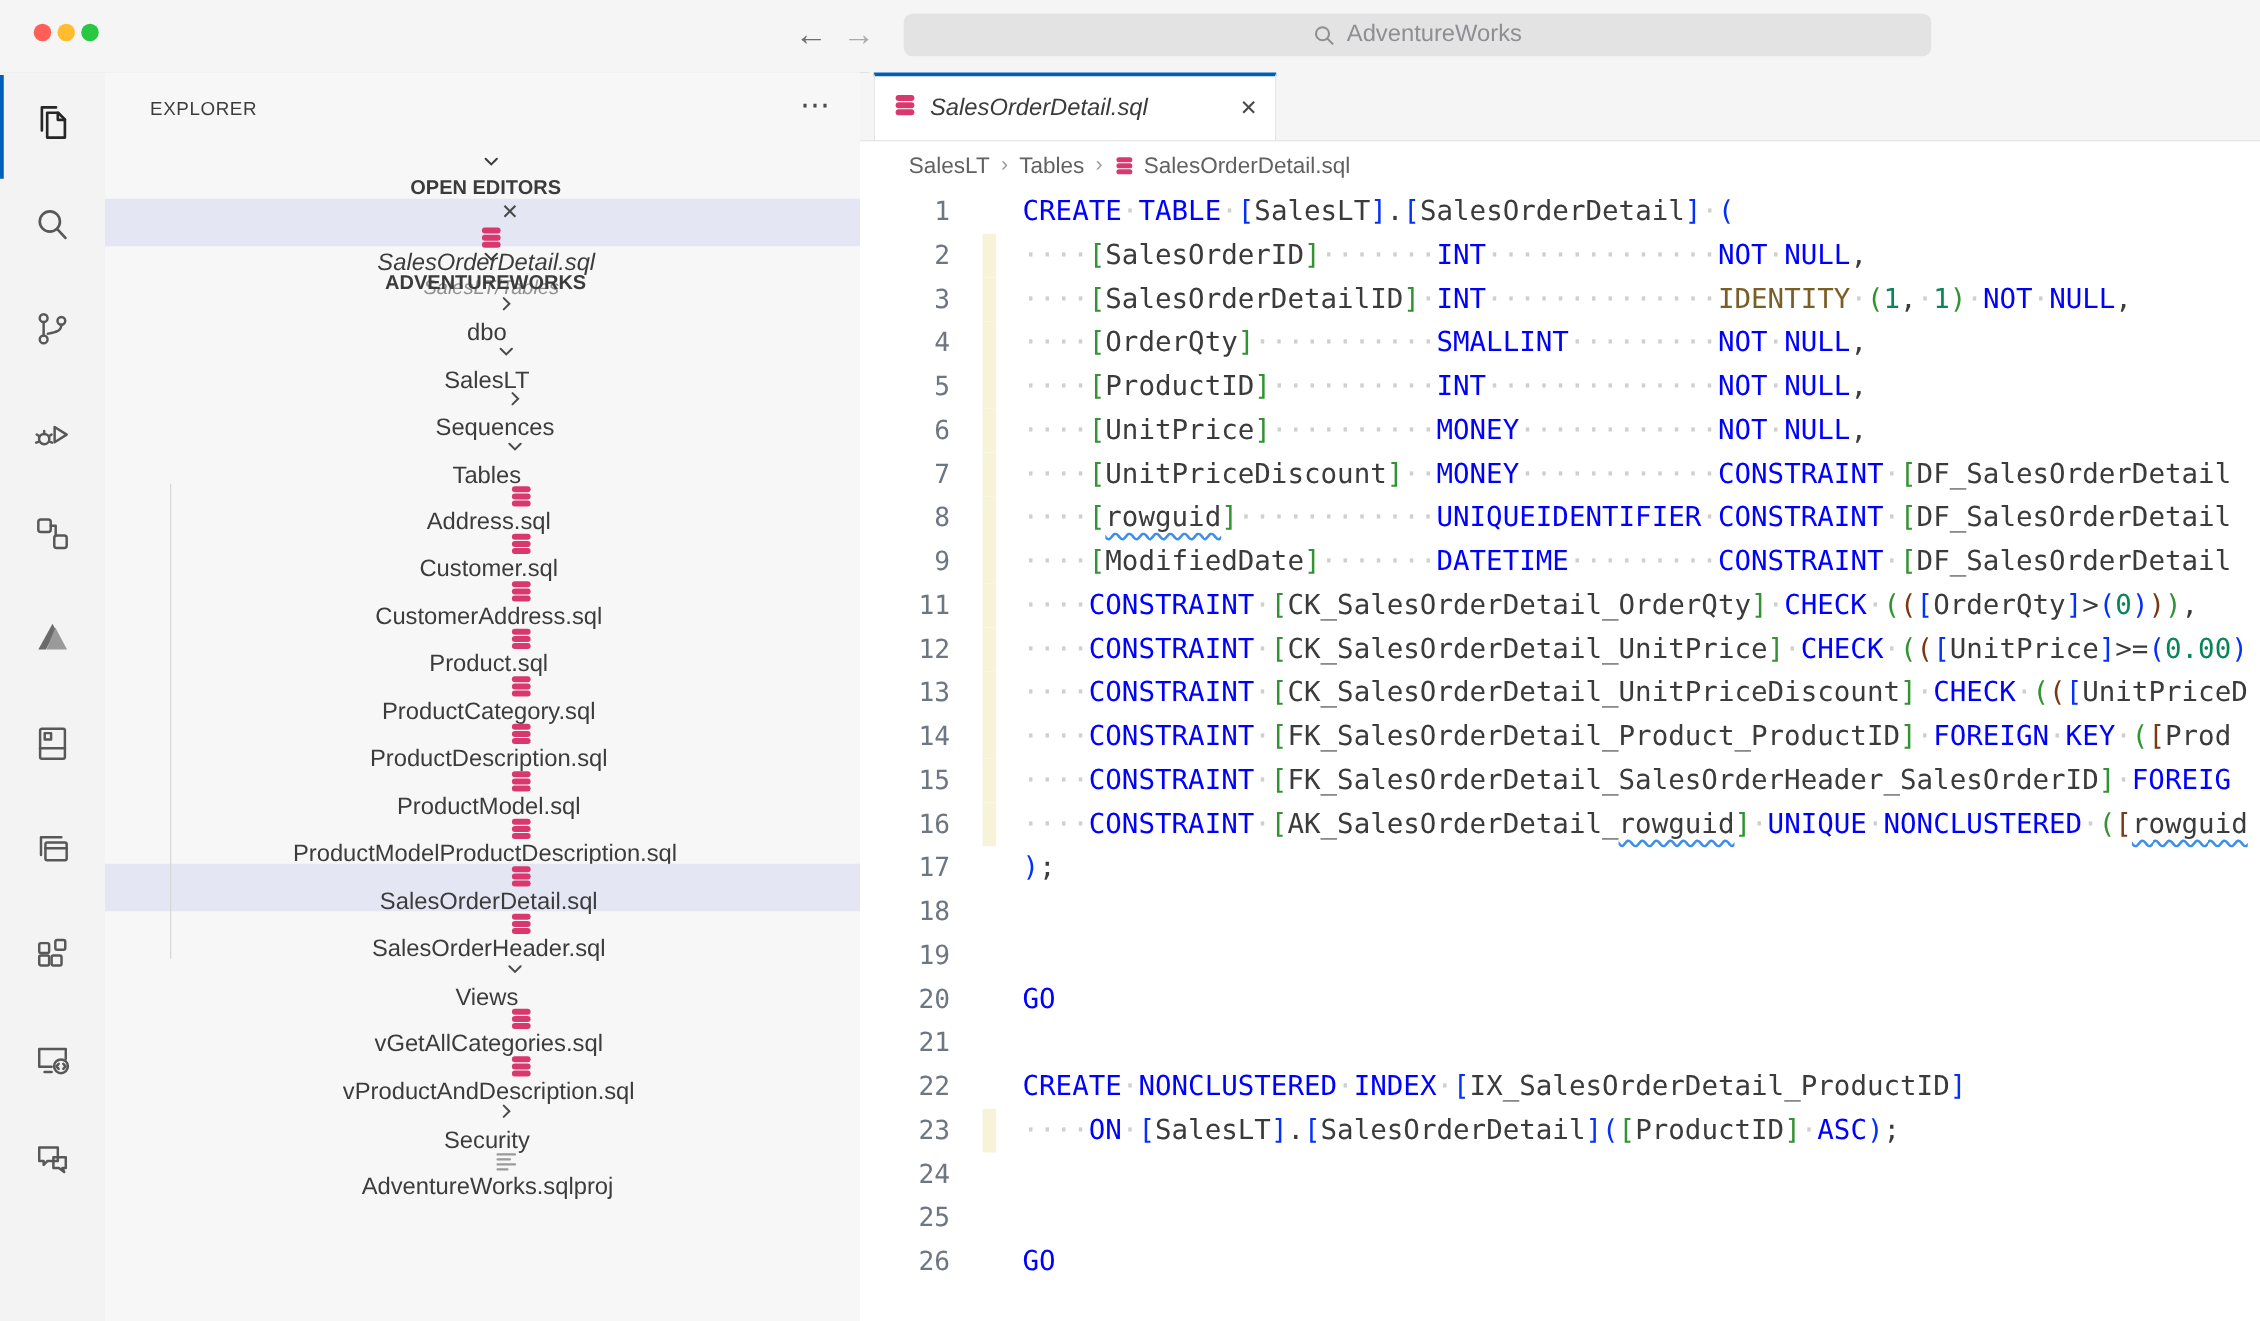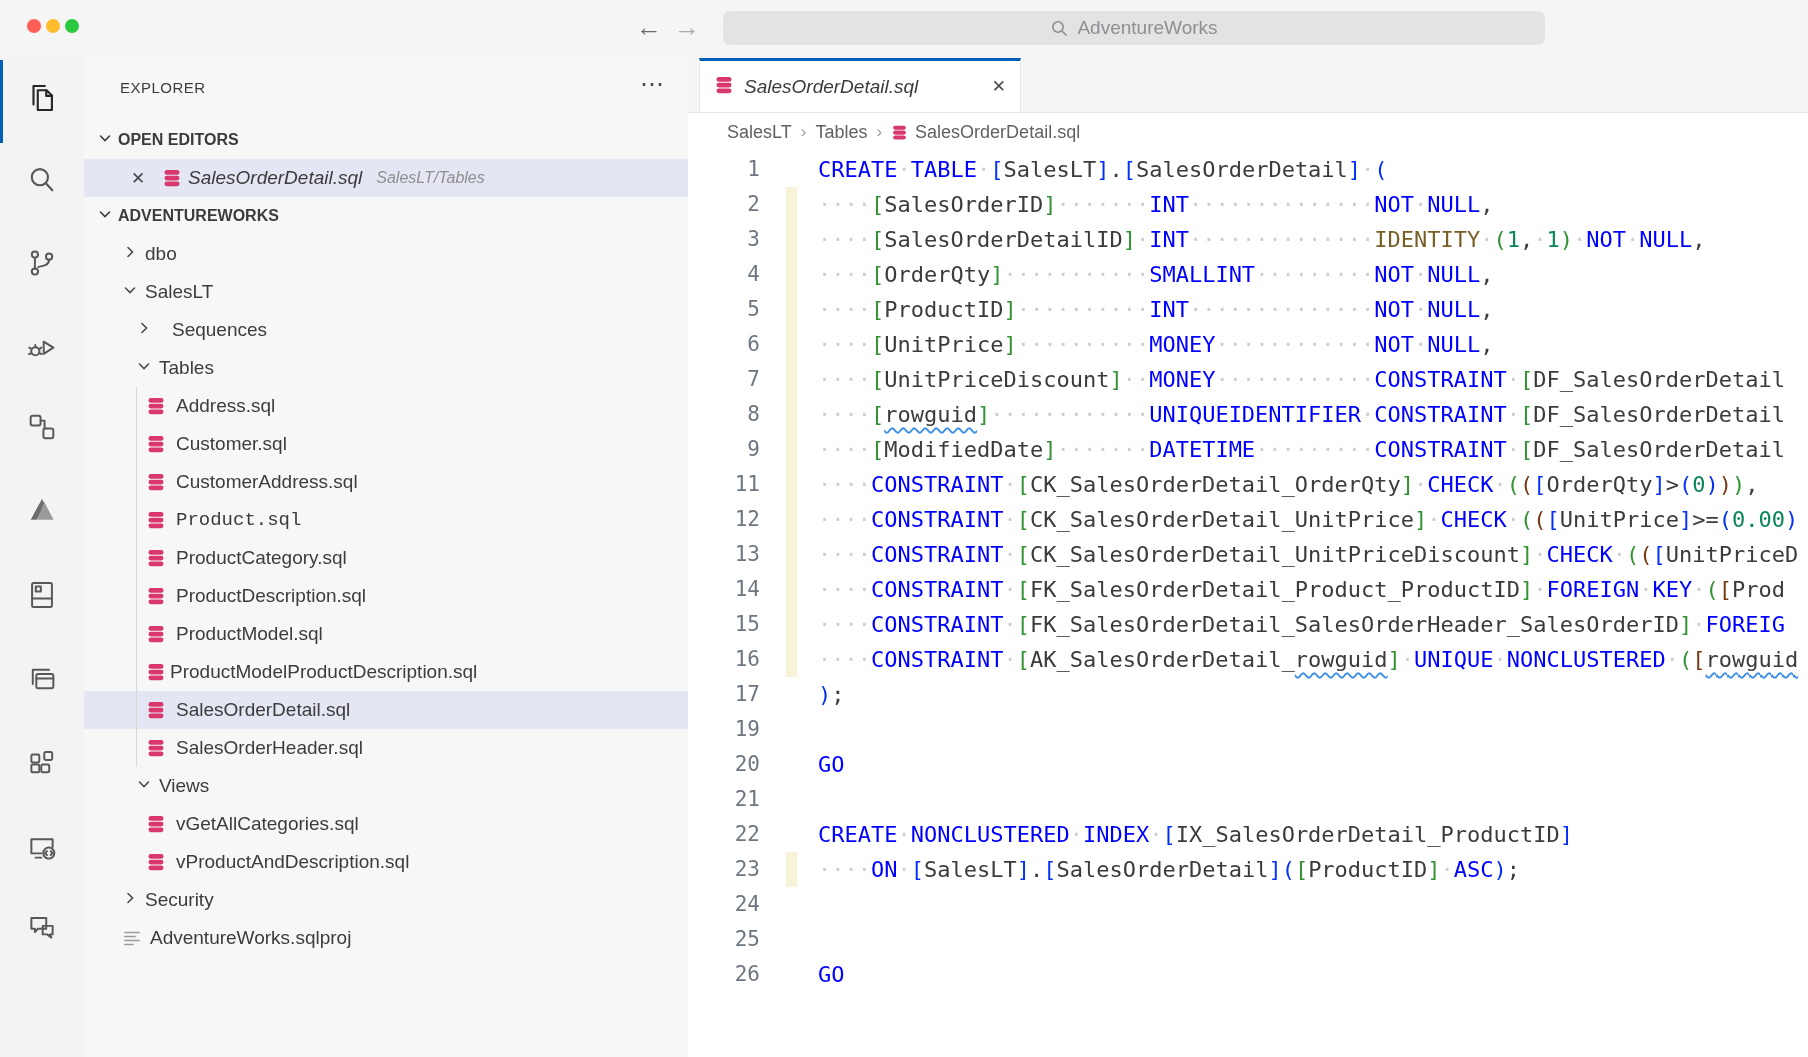--- a/index.html
+++ b/index.html
@@ -20,21 +20,21 @@
   
   .activitybar{position:absolute;left:0;top:58px;width:84px;bottom:0;background:#f4f3f4;border-right:1px solid #e3e2e3;}
   .abitem{position:absolute;left:25px;width:34px;height:34px;cursor:pointer;}
   .abactive-bar{position:absolute;left:0;top:2px;width:3px;height:83px;background:#005fb8;}
   .abitem svg{width:34px;height:34px;}
   
   .sidebar{position:absolute;left:84px;top:58px;width:604px;bottom:0;background:#f8f7f8;border-right:7px solid #404040;}
   .sb-header{position:absolute;left:0;top:18px;width:100%;height:28px;}
   .sb-title{position:absolute;left:36px;top:3px;font-size:15px;letter-spacing:.5px;color:#3c3c3c;}
   .sb-more{position:absolute;right:22px;top:-6px;font-size:24px;color:#4a4a4a;letter-spacing:2px;cursor:pointer;}
-  .row{position:absolute;left:0;width:100%;height:38px;display:flex;align-items:center;cursor:pointer;}
+  .row{position:absolute;left:0;width:100%;height:38px;display:flex;align-items:center;cursor:pointer;flex-direction:column;}
   .row.selected{background:#e4e6f3;}
   .sectionlabel{font-weight:bold;font-size:16px;color:#3b3b3b;}
   .chev{width:16px;height:16px;flex:0 0 auto;}
   .treelabel{font-size:19px;color:#3c3c3c;white-space:nowrap;}
   .dbicon{width:20px;height:20px;flex:0 0 auto;}
   .projicon{width:20px;height:20px;flex:0 0 auto;}
   .oe-close{font-size:17px;color:#4a4a4a;width:20px;text-align:center;flex:0 0 auto;}
   .oe-name{font-style:italic;font-size:19px;color:#3c3c3c;margin-left:6px;white-space:nowrap;}
   .oe-path{font-style:italic;font-size:16px;color:#8f8f8f;margin-left:14px;white-space:nowrap;}
   .guideline{position:absolute;width:1px;background:#d8d8d8;left:52px;}
@@ -226,21 +226,21 @@
       <div class="row" style="top: 405px;">
         <span class="dbicon" style="margin-left:62px"><svg width="20" height="20" viewBox="0 0 20 20">
             <g fill="#d9386f">
               <rect x="2.5" y="2" width="15" height="4.8" rx="2.4"></rect>
               <rect x="2.5" y="7.7" width="15" height="4.8" rx="2.4"></rect>
               <rect x="2.5" y="13.4" width="15" height="4.8" rx="2.4"></rect>
             </g>
           </svg></span>
         <span class="treelabel" style="margin-left:10px">CustomerAddress.sql</span>
       </div>
-      <div class="row" style="top: 443px; font-family: Liberation Mono, monospace;">
+      <div class="row" style="top: 443px;">
         <span class="dbicon" style="margin-left:62px"><svg width="20" height="20" viewBox="0 0 20 20">
             <g fill="#d9386f">
               <rect x="2.5" y="2" width="15" height="4.8" rx="2.4"></rect>
               <rect x="2.5" y="7.7" width="15" height="4.8" rx="2.4"></rect>
               <rect x="2.5" y="13.4" width="15" height="4.8" rx="2.4"></rect>
             </g>
           </svg></span>
         <span class="treelabel" style="margin-left:10px">Product.sql</span>
       </div>
       <div class="row" style="top: 481px;">
@@ -391,20 +391,21 @@
       <div class="line g"><span class="ln">7</span><span class="lc"><span class="tk-ws">····</span><span class="tk-b2">[</span><span class="tk-id">UnitPriceDiscount</span><span class="tk-b2">]</span><span class="tk-ws">··</span><span class="tk-k">MONEY</span><span class="tk-ws">············</span><span class="tk-k">CONSTRAINT</span><span class="tk-ws">·</span><span class="tk-b2">[</span><span class="tk-id">DF_SalesOrderDetail</span></span></div>
       <div class="line g"><span class="ln">8</span><span class="lc"><span class="tk-ws">····</span><span class="tk-b2">[</span><span class="tk-id tk-sq">rowguid</span><span class="tk-b2">]</span><span class="tk-ws">············</span><span class="tk-k">UNIQUEIDENTIFIER</span><span class="tk-ws">·</span><span class="tk-k">CONSTRAINT</span><span class="tk-ws">·</span><span class="tk-b2">[</span><span class="tk-id">DF_SalesOrderDetail</span></span></div>
       <div class="line g"><span class="ln">9</span><span class="lc"><span class="tk-ws">····</span><span class="tk-b2">[</span><span class="tk-id">ModifiedDate</span><span class="tk-b2">]</span><span class="tk-ws">·······</span><span class="tk-k">DATETIME</span><span class="tk-ws">·········</span><span class="tk-k">CONSTRAINT</span><span class="tk-ws">·</span><span class="tk-b2">[</span><span class="tk-id">DF_SalesOrderDetail</span></span></div>
       <div class="line g"><span class="ln">11</span><span class="lc"><span class="tk-ws">····</span><span class="tk-k">CONSTRAINT</span><span class="tk-ws">·</span><span class="tk-b2">[</span><span class="tk-id">CK_SalesOrderDetail_OrderQty</span><span class="tk-b2">]</span><span class="tk-ws">·</span><span class="tk-k">CHECK</span><span class="tk-ws">·</span><span class="tk-b2">(</span><span class="tk-b3">(</span><span class="tk-b1">[</span><span class="tk-id">OrderQty</span><span class="tk-b1">]</span><span class="tk-pl">&gt;</span><span class="tk-b1">(</span><span class="tk-nu">0</span><span class="tk-b1">)</span><span class="tk-b3">)</span><span class="tk-b2">)</span><span class="tk-pl">,</span></span></div>
       <div class="line g"><span class="ln">12</span><span class="lc"><span class="tk-ws">····</span><span class="tk-k">CONSTRAINT</span><span class="tk-ws">·</span><span class="tk-b2">[</span><span class="tk-id">CK_SalesOrderDetail_UnitPrice</span><span class="tk-b2">]</span><span class="tk-ws">·</span><span class="tk-k">CHECK</span><span class="tk-ws">·</span><span class="tk-b2">(</span><span class="tk-b3">(</span><span class="tk-b1">[</span><span class="tk-id">UnitPrice</span><span class="tk-b1">]</span><span class="tk-pl">&gt;=</span><span class="tk-b1">(</span><span class="tk-nu">0.00</span><span class="tk-b1">)</span></span></div>
       <div class="line g"><span class="ln">13</span><span class="lc"><span class="tk-ws">····</span><span class="tk-k">CONSTRAINT</span><span class="tk-ws">·</span><span class="tk-b2">[</span><span class="tk-id">CK_SalesOrderDetail_UnitPriceDiscount</span><span class="tk-b2">]</span><span class="tk-ws">·</span><span class="tk-k">CHECK</span><span class="tk-ws">·</span><span class="tk-b2">(</span><span class="tk-b3">(</span><span class="tk-b1">[</span><span class="tk-id">UnitPriceD</span></span></div>
       <div class="line g"><span class="ln">14</span><span class="lc"><span class="tk-ws">····</span><span class="tk-k">CONSTRAINT</span><span class="tk-ws">·</span><span class="tk-b2">[</span><span class="tk-id">FK_SalesOrderDetail_Product_ProductID</span><span class="tk-b2">]</span><span class="tk-ws">·</span><span class="tk-k">FOREIGN</span><span class="tk-ws">·</span><span class="tk-k">KEY</span><span class="tk-ws">·</span><span class="tk-b2">(</span><span class="tk-b3">[</span><span class="tk-id">Prod</span></span></div>
       <div class="line g"><span class="ln">15</span><span class="lc"><span class="tk-ws">····</span><span class="tk-k">CONSTRAINT</span><span class="tk-ws">·</span><span class="tk-b2">[</span><span class="tk-id">FK_SalesOrderDetail_SalesOrderHeader_SalesOrderID</span><span class="tk-b2">]</span><span class="tk-ws">·</span><span class="tk-k">FOREIG</span></span></div>
       <div class="line g"><span class="ln">16</span><span class="lc"><span class="tk-ws">····</span><span class="tk-k">CONSTRAINT</span><span class="tk-ws">·</span><span class="tk-b2">[</span><span class="tk-id">AK_SalesOrderDetail_</span><span class="tk-id tk-sq">rowguid</span><span class="tk-b2">]</span><span class="tk-ws">·</span><span class="tk-k">UNIQUE</span><span class="tk-ws">·</span><span class="tk-k">NONCLUSTERED</span><span class="tk-ws">·</span><span class="tk-b2">(</span><span class="tk-b3">[</span><span class="tk-id tk-sq">rowguid</span></span></div>
       <div class="line"><span class="ln">17</span><span class="lc"><span class="tk-b1">)</span><span class="tk-pl">;</span></span></div>
+      <div class="line"><span class="ln">18</span><span class="lc"></span></div>
       <div class="line"><span class="ln">19</span><span class="lc"></span></div>
       <div class="line"><span class="ln">20</span><span class="lc"><span class="tk-k">GO</span></span></div>
       <div class="line"><span class="ln">21</span><span class="lc"></span></div>
       <div class="line"><span class="ln">22</span><span class="lc"><span class="tk-k">CREATE</span><span class="tk-ws">·</span><span class="tk-k">NONCLUSTERED</span><span class="tk-ws">·</span><span class="tk-k">INDEX</span><span class="tk-ws">·</span><span class="tk-b1">[</span><span class="tk-id">IX_SalesOrderDetail_ProductID</span><span class="tk-b1">]</span></span></div>
       <div class="line g"><span class="ln">23</span><span class="lc"><span class="tk-ws">····</span><span class="tk-k">ON</span><span class="tk-ws">·</span><span class="tk-b1">[</span><span class="tk-id">SalesLT</span><span class="tk-b1">]</span><span class="tk-pl">.</span><span class="tk-b1">[</span><span class="tk-id">SalesOrderDetail</span><span class="tk-b1">]</span><span class="tk-b1">(</span><span class="tk-b2">[</span><span class="tk-id">ProductID</span><span class="tk-b2">]</span><span class="tk-ws">·</span><span class="tk-k">ASC</span><span class="tk-b1">)</span><span class="tk-pl">;</span></span></div>
       <div class="line"><span class="ln">24</span><span class="lc"></span></div>
       <div class="line"><span class="ln">25</span><span class="lc"></span></div>
       <div class="line"><span class="ln">26</span><span class="lc"><span class="tk-k">GO</span></span></div>
     </div>
 </div>

